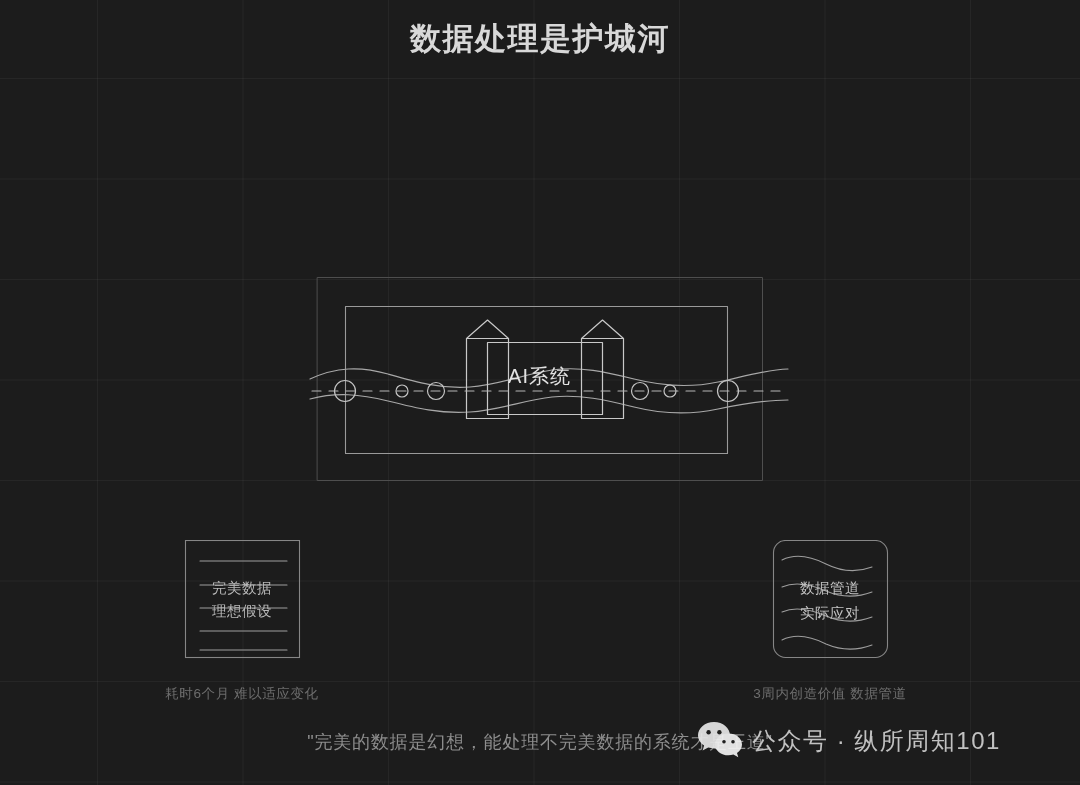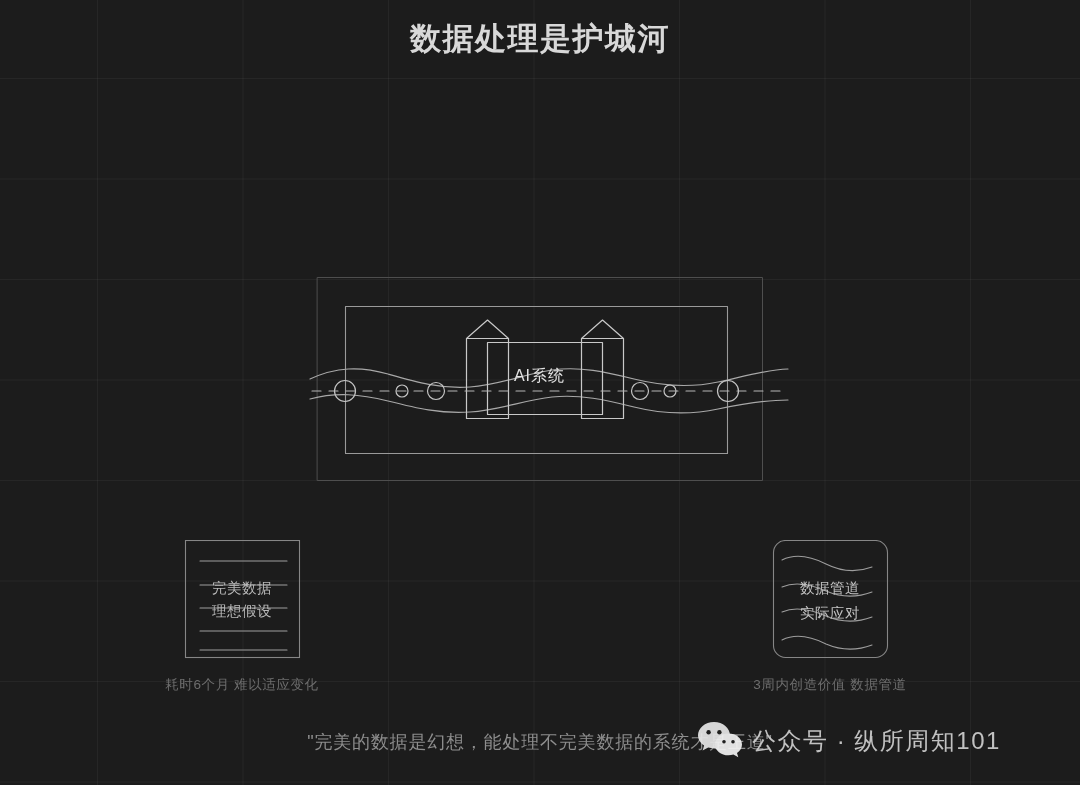--- a/index.html
+++ b/index.html
@@ -55,38 +55,38 @@
     pointer-events: none;
   }
 
   #ai-label {
     position: absolute;
     left: 462px;
     top: 366px;
     width: 155px;
     text-align: center;
     color: #e2e2e2;
-    font-size: 16px;
+    font-size: 20px;
     letter-spacing: 1px;
     line-height: 20px;
   }
 
   
   .card-wrap {
     position: absolute;
     top: 540px;
     width: 220px;
     text-align: center;
   }
   #card-left-wrap  { left: 132px; }
   #card-right-wrap { left: 720px; }
 
   .card-caption {
     position: absolute;
-    top: 136px;
+    top: 145px;
     left: 0;
     width: 220px;
     text-align: center;
     color: #6d6d6d;
     font-size: 13.5px;
     letter-spacing: 0.6px;
     white-space: nowrap;
   }
 
   

